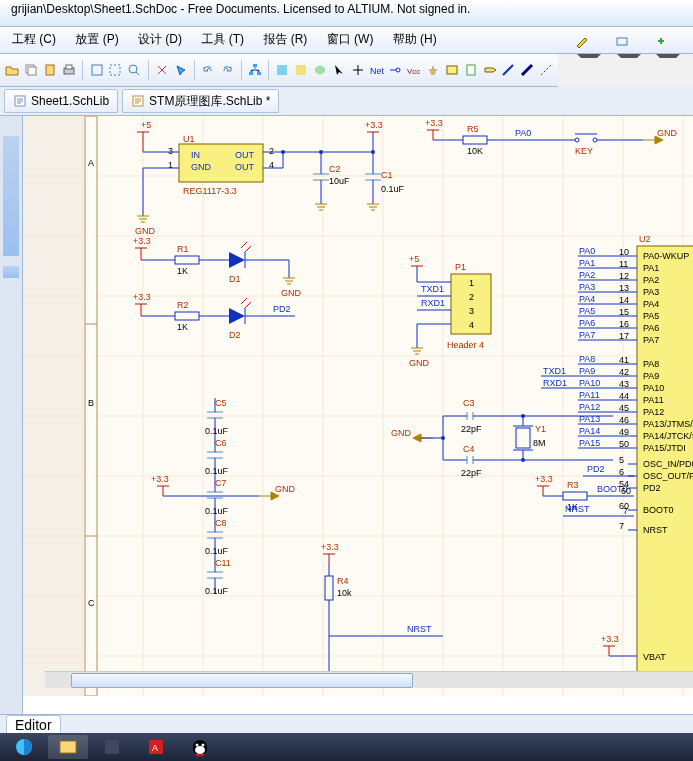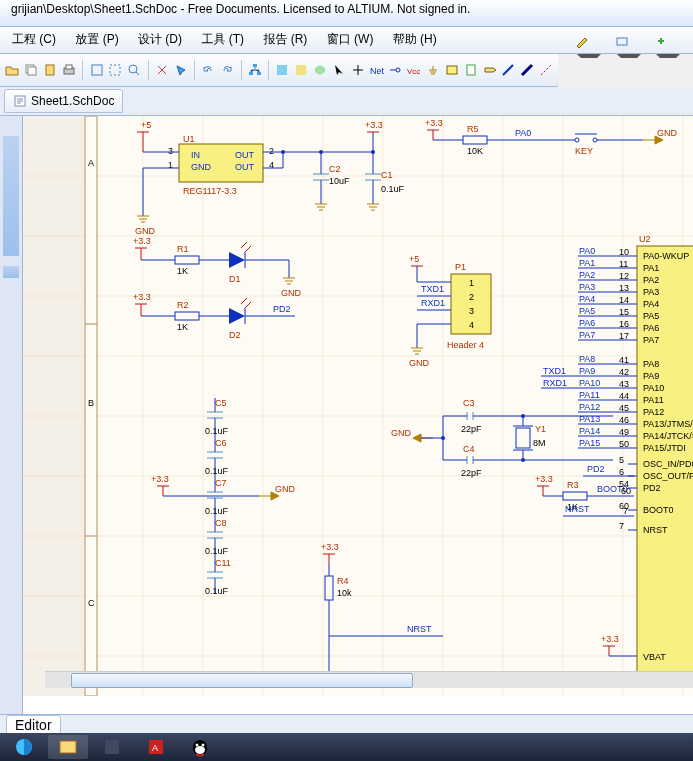--- a/index.html
+++ b/index.html
@@ -211,21 +211,28 @@
       </svg>
     </span>
 </div>
 
 <div class="tabbar">
   <div class="tab">
       <svg class="ico" width="14" height="14">
         <rect x="2" y="2" width="10" height="10" fill="#fff" stroke="#8090c0"></rect>
         <path d="M4 5h6M4 7h6M4 9h4" stroke="#8090c0"></path>
       </svg>
-      <span>Sheet1.SchDoc</span>
+      <span>Sheet1.SchLib</span>
+    </div>
+  <div class="tab">
+      <svg class="ico" width="14" height="14">
+        <rect x="2" y="2" width="10" height="10" fill="#fff" stroke="#c09030"></rect>
+        <path d="M4 5h6M4 7h6M4 9h4" stroke="#c09030"></path>
+      </svg>
+      <span>STM原理图库.SchLib *</span>
     </div>
 </div>
 
 <div class="workspace">
   <div class="leftpanel">
       <div class="stripe"></div>
       <div class="stripe2"></div>
     </div>
   <div class="canvas-wrap">
     <svg class="schem" width="671" height="580">

